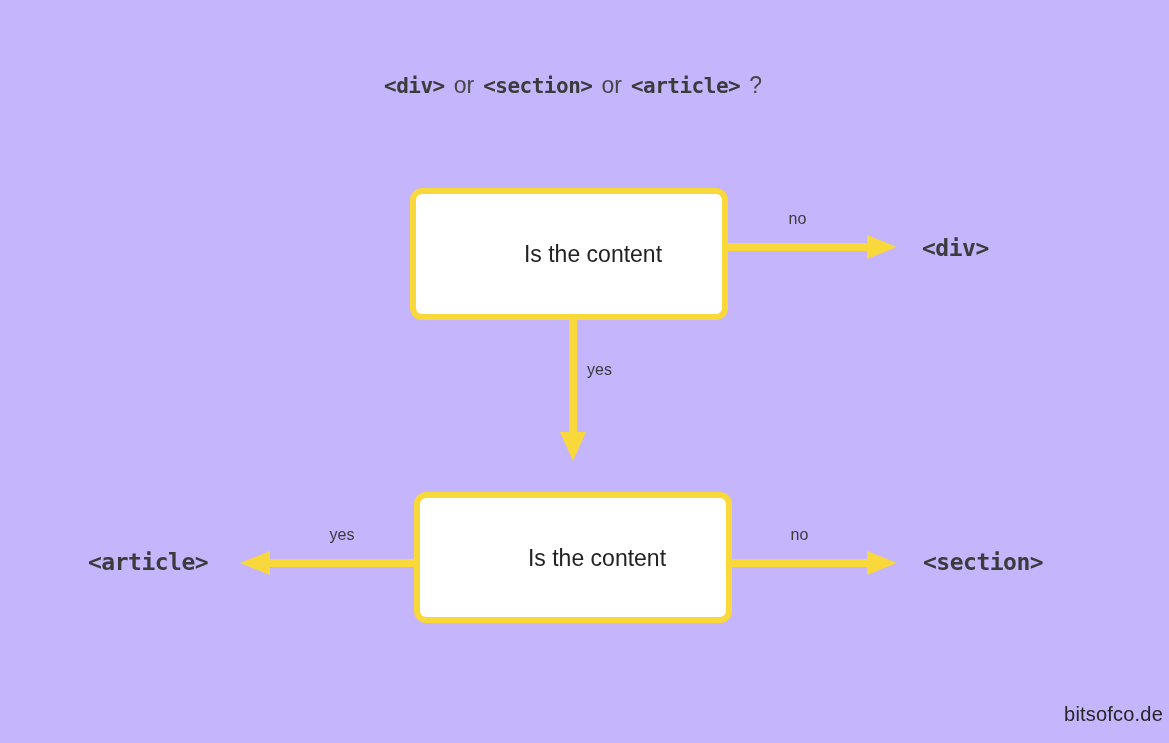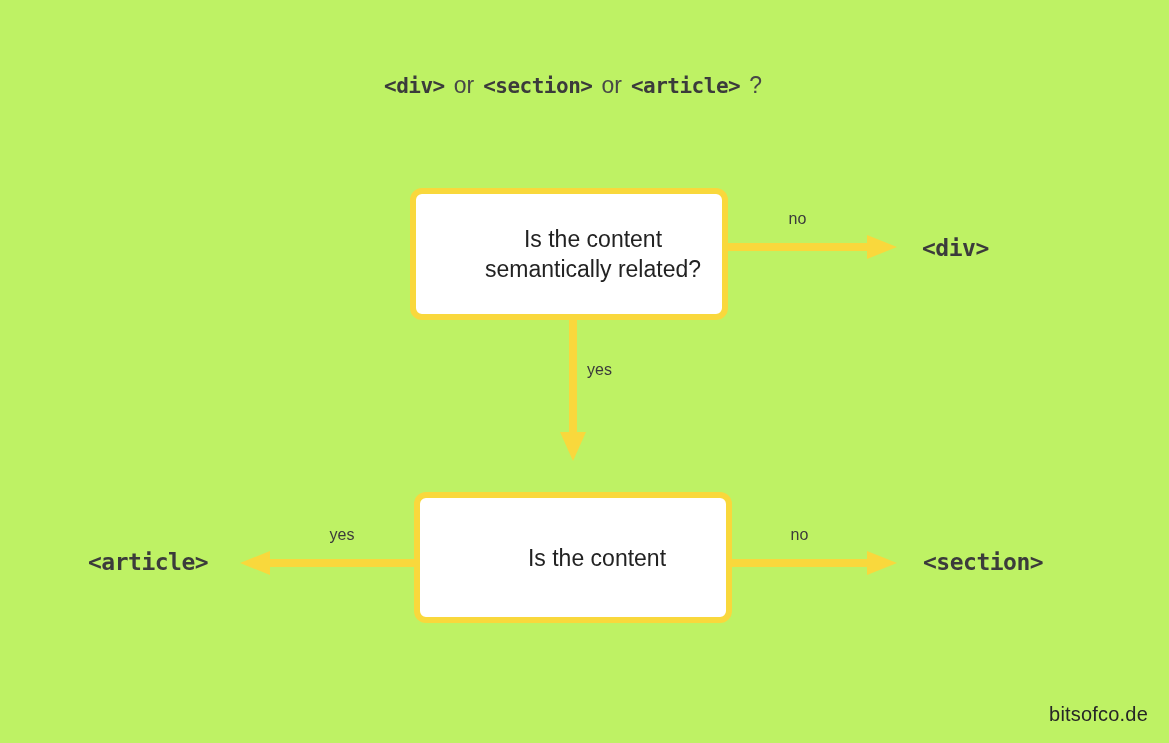--- a/index.html
+++ b/index.html
@@ -10,21 +10,21 @@
   html, body {
     margin: 0;
     padding: 0;
     background: #ffffff;
     font-family: "Liberation Sans", sans-serif;
   }
   .canvas {
     position: relative;
     width: 1169px;
     height: 743px;
-    background: #bef264;
+    background: #c4b5fd;
     overflow: hidden;
   }
   
   .title {
     position: absolute;
     left: 0;
     right: 0;
     top: 72px;
     text-align: center;
     transform: translateX(-7px);
@@ -108,39 +108,38 @@
     font-weight: bold;
     font-size: 23px;
     letter-spacing: -0.5px;
     line-height: 23px;
     color: var(--text-dark);
     white-space: nowrap;
   }
   
   .watermark {
     position: absolute;
-    right: 21px;
+    right: 6px;
     top: 703px;
     font-size: 20px;
     color: #262626;
     letter-spacing: 0.2px;
   }
 </style>
 </head>
 <body>
 
 <div class="canvas">
 
   <div class="title">
     <span class="code">&lt;div&gt;</span><span class="plain">or</span><span class="code">&lt;section&gt;</span><span class="plain">or</span><span class="code">&lt;article&gt;</span><span class="plain">?</span>
   </div>
 
   <div class="qbox" style="left:410px; top:188px; width:318px; height:132px;">
     <div>Is the content</div>
-    <div>semantically related?</div>
   </div>
 
   <div class="shaft-h" style="left:728px; top:243px; width:139px;"></div>
   <div class="head-right" style="left:867px; top:235px;"></div>
   <div class="edge-label" style="left:728px; top:210px; width:139px;">no</div>
   <div class="outcome" style="left:922px; top:237px;">&lt;div&gt;</div>
 
   <div class="shaft-v" style="left:569px; top:318px; height:114px;"></div>
   <div class="head-down" style="left:560px; top:432px;"></div>
   <div class="edge-label" style="left:587px; top:361px; width:60px; text-align:left;">yes</div>

